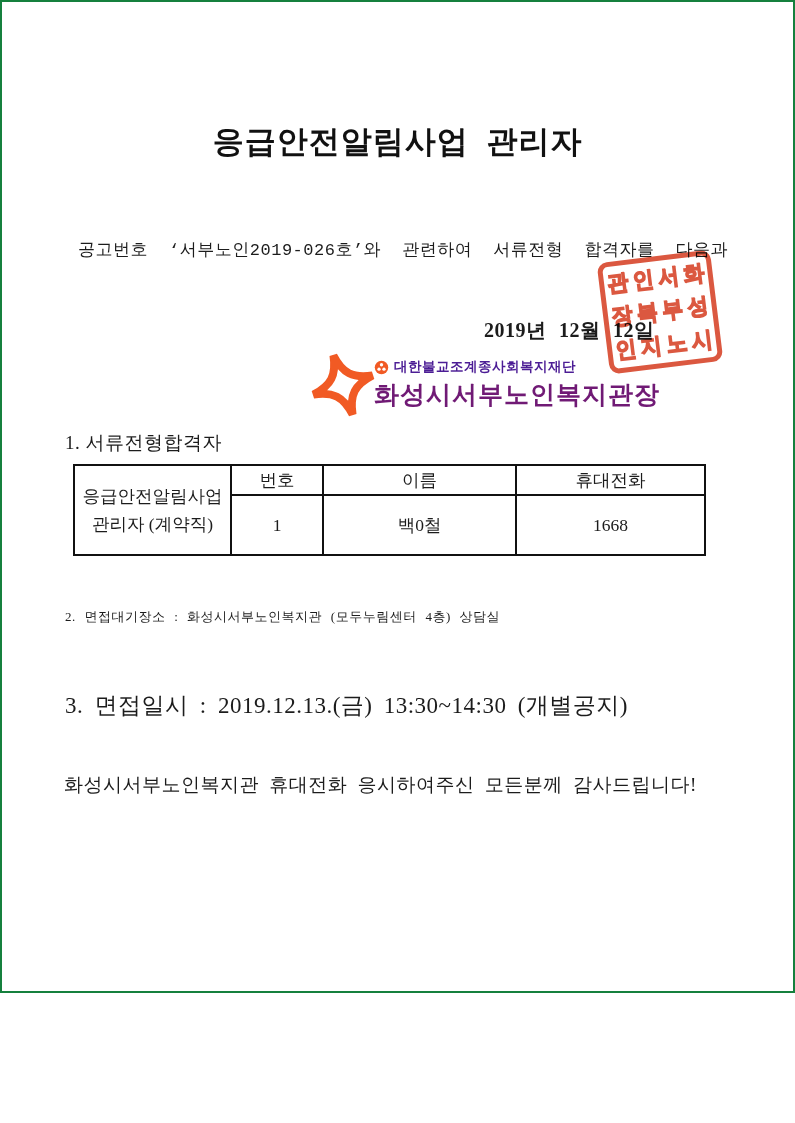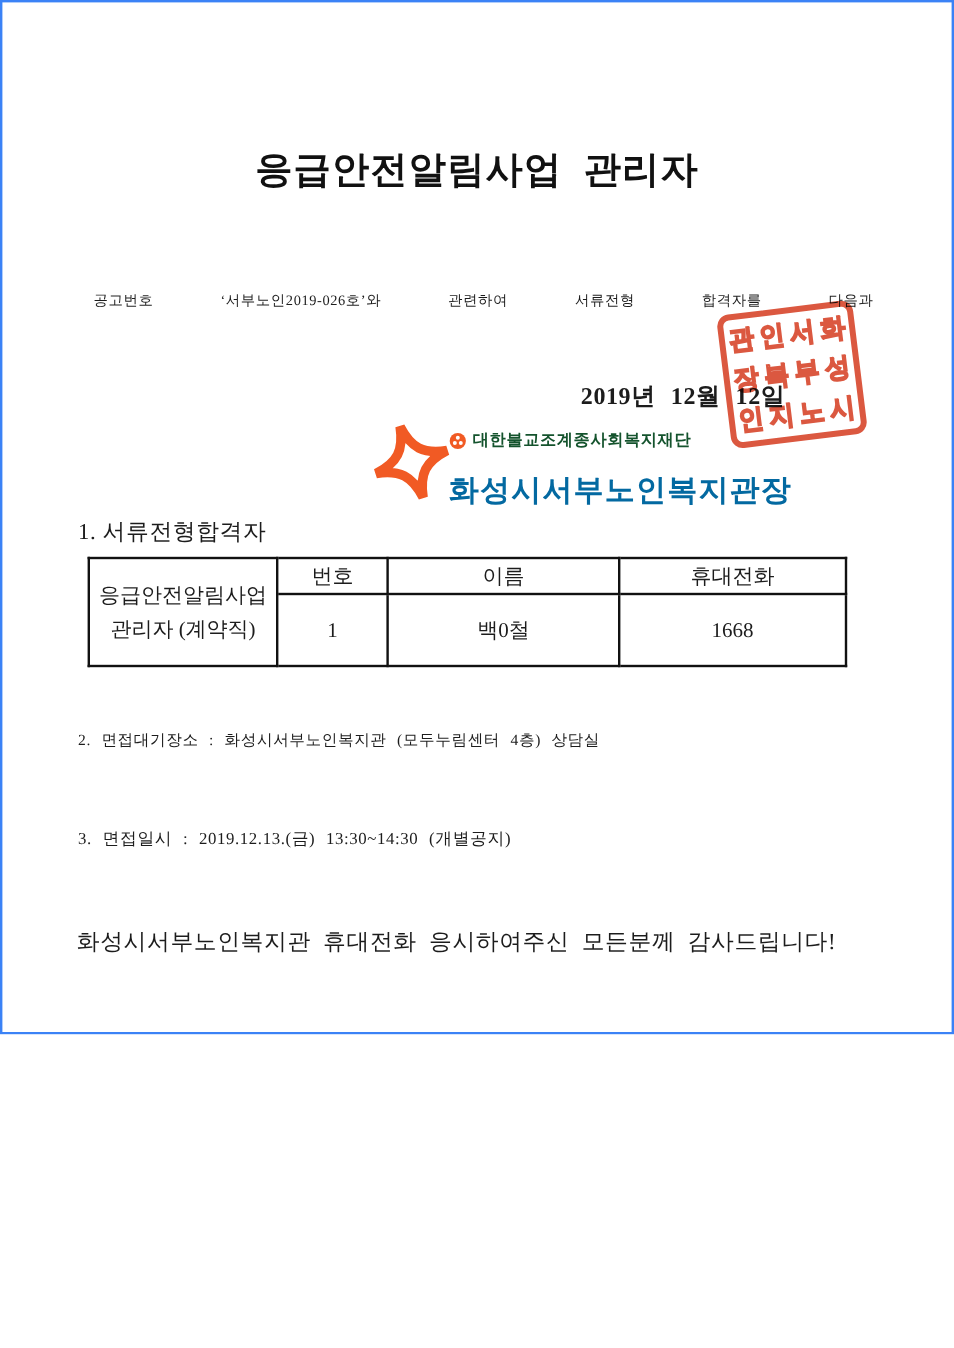--- a/index.html
+++ b/index.html
@@ -1,37 +1,38 @@
 <!DOCTYPE html>
 <html><head>
 <meta charset="utf-8">
 <style>
   html,body { margin:0; padding:0; background:#ffffff; }
   .page {
     position: relative;
-    width: 795px; height: 862px;
+    width: 795px; height: 993px;
     background: #ffffff;
-    border: 2px solid #3b82f6;
+    border: 2px solid #15803d;
     box-sizing: border-box;
     overflow: hidden;
     font-family: "Liberation Serif", "DejaVu Serif", serif;
     color: #1c1c1c;
   }
   .doc-title {
     position: absolute; left: 0; right: 0; top: 116px;
     text-align: center;
     font-size: 31px; font-weight: 700;
     line-height: 47px;
     letter-spacing: 1px; word-spacing: 9px;
     color: #111;
   }
   .intro {
     position: absolute; left: 62px; top: 234px; width: 664px;
-    font-size: 12px; line-height: 29px;
+    font-size: 17px; line-height: 29px;
     letter-spacing: 0.5px;
+    font-family: Liberation Mono, monospace;
   }
   .intro-line1 { text-align: justify; text-align-last: justify; padding-left: 14px; }
   .intro-line2 { text-align: left; }
   .doc-date {
     position: absolute; left: 482px; top: 315px;
     font-size: 20px; font-weight: 600;
     word-spacing: 7px; letter-spacing: 0.5px;
     z-index: 1;
   }
   
@@ -67,31 +68,31 @@
     position: absolute; left: 306px; top: 350px;
     display: flex; align-items: flex-start;
     font-family: "Liberation Sans", "DejaVu Sans", sans-serif;
   }
   .logo-star { width: 70px; height: 66px; margin-right: -4px; }
   .logo-star svg { width: 100%; height: 100%; transform: rotate(-18deg); }
   .logo-text { padding-top: 6px; }
   .logo-foundation {
     display: flex; align-items: center; gap: 5px;
     font-size: 13.5px; font-weight: 700;
-    color: #14532d; letter-spacing: 0.5px;
+    color: #4c1d95; letter-spacing: 0.5px;
   }
   .logo-org {
-    margin-top: 16px;
+    margin-top: 2px;
     font-size: 25px; font-weight: 700;
-    color: #0369a1; letter-spacing: 1px;
+    color: #701a75; letter-spacing: 1px;
   }
   
   .sec-heading { position: absolute; left: 63px; top: 428px; font-size: 19px; letter-spacing: 0.5px; text-align: center; }
   .sec2 { position: absolute; left: 63px; top: 606px; font-size: 13px; word-spacing: 5px; letter-spacing: 0.5px; }
-  .sec3 { position: absolute; left: 63px; top: 688px; font-size: 14px; word-spacing: 5px; letter-spacing: 0.5px; }
+  .sec3 { position: absolute; left: 63px; top: 688px; font-size: 23px; word-spacing: 5px; letter-spacing: 0.5px; }
   .closing { position: absolute; left: 62px; top: 770px; font-size: 19px; word-spacing: 5px; letter-spacing: 0.5px; }
   
   .pass-table {
     position: absolute; left: 71px; top: 462px;
     border-collapse: collapse;
     table-layout: fixed;
     font-size: 17.5px;
   }
   .pass-table td, .pass-table th {
     border: 2px solid #111;

